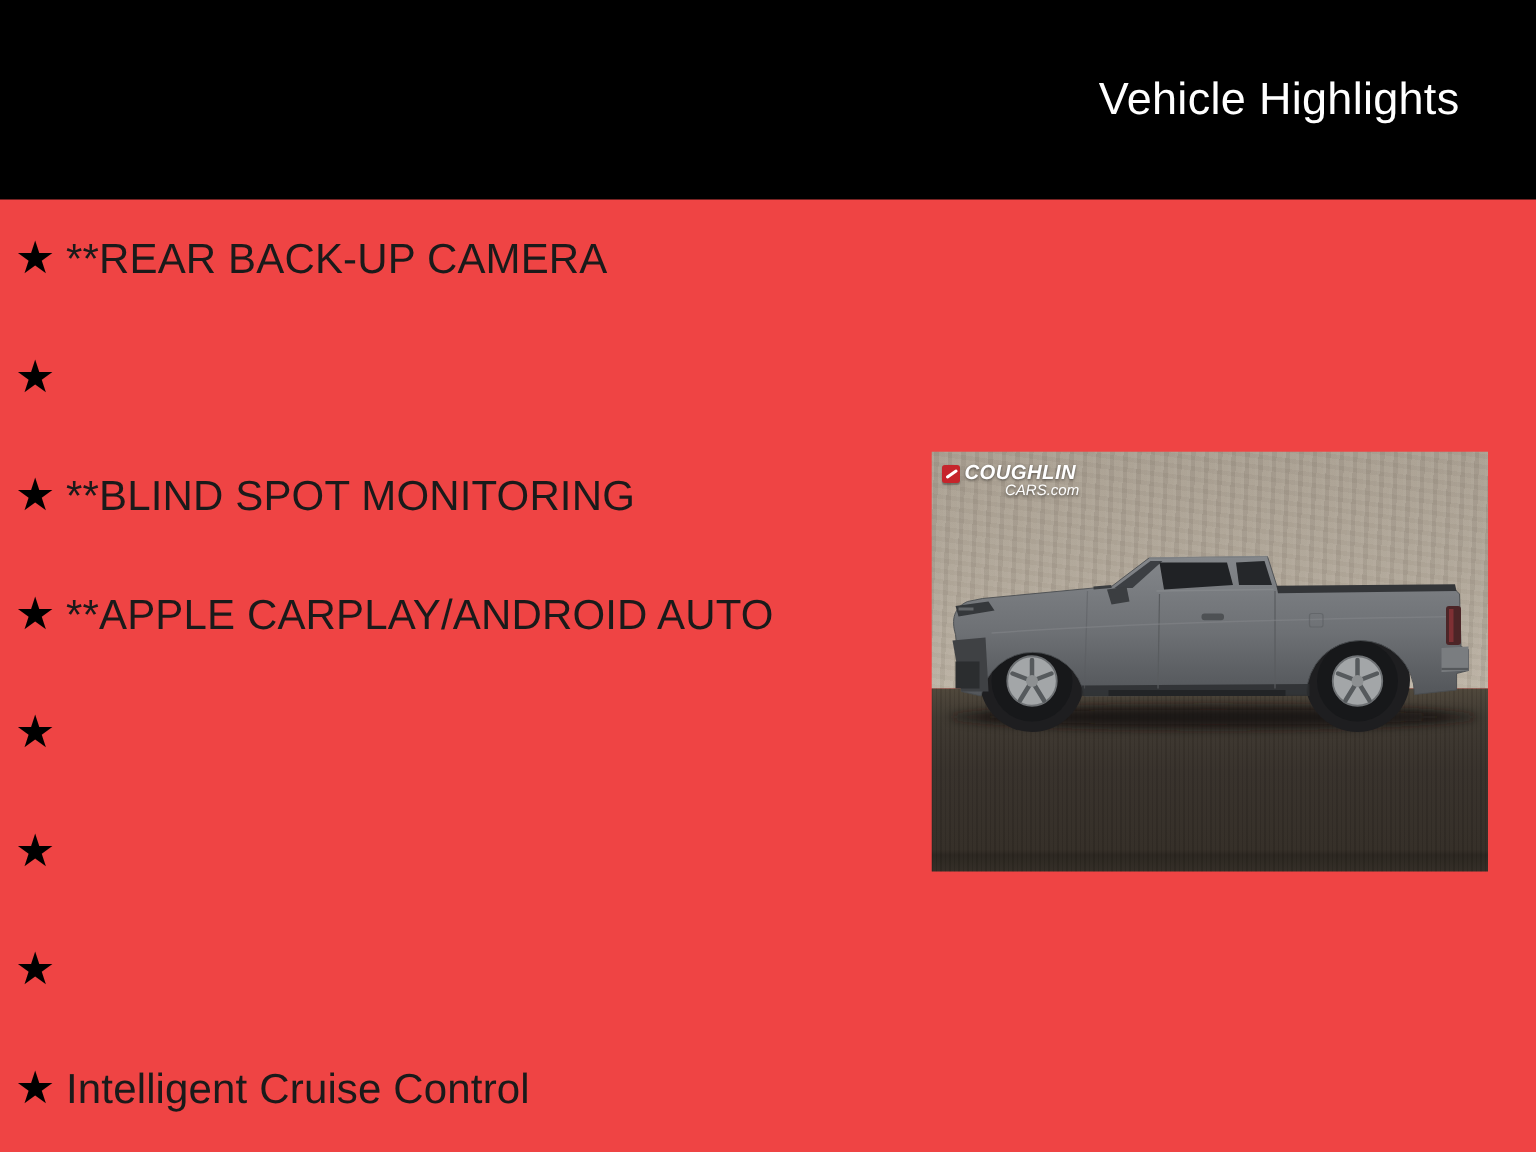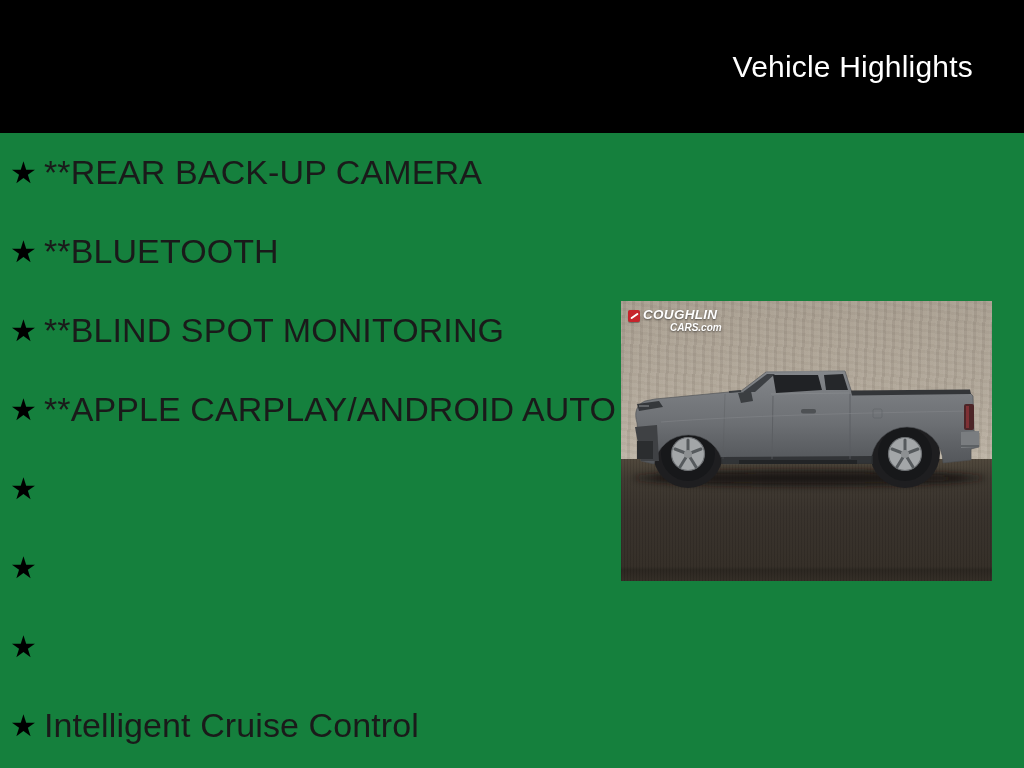--- a/index.html
+++ b/index.html
@@ -1,28 +1,28 @@
 <!DOCTYPE html>
 <html><head>
 <meta charset="utf-8">
 <style>
   html,body{margin:0;padding:0;width:1024px;height:768px;overflow:hidden;background:#ffffff;
     font-family:"Liberation Sans", sans-serif;}
-  .page{position:relative;width:1024px;height:768px;background:#15803d;}
+  .page{position:relative;width:1024px;height:768px;background:#ef4444;}
 
   
   .header{position:absolute;left:0;top:0;width:1024px;height:133px;background:#000000;
     display:flex;align-items:center;justify-content:flex-end;padding-right:51px;box-sizing:border-box;}
   .header .title{color:#ffffff;font-size:30px;font-weight:400;letter-spacing:0.2px;}
 
   
   .hl-list{position:absolute;left:0;top:133px;width:620px;margin:0;padding:0;list-style:none;}
   .hl-item{height:79px;display:flex;align-items:center;padding-left:10px;}
   .hl-star{width:34px;font-size:30px;line-height:1;color:#000000;flex:0 0 34px;}
-  .hl-text{font-size:34px;color:#1a1a1a;letter-spacing:0.1px;white-space:nowrap;}
+  .hl-text{font-size:28px;color:#1a1a1a;letter-spacing:0.1px;white-space:nowrap;}
 
   
   .photo{position:absolute;left:621px;top:301px;width:371px;height:347px;overflow:hidden;}
   .photo-wall{position:absolute;left:0;top:0;width:371px;height:158px;
     background:
       repeating-linear-gradient(92deg, rgba(255,255,255,0.05) 0 2px, rgba(0,0,0,0.045) 2px 5px, rgba(255,255,255,0.03) 5px 9px),
       repeating-linear-gradient(8deg, rgba(118,108,92,0.07) 0 3px, rgba(193,185,170,0.07) 3px 7px),
       linear-gradient(180deg,#a89e90 0%,#b0a698 55%,#b8aea0 92%,#beb5a6 100%);}
   .photo-floor{position:absolute;left:0;top:158px;width:371px;height:122px;
     background:
@@ -32,40 +32,39 @@
 
   
   .wm{position:absolute;left:7px;top:7px;display:flex;align-items:flex-start;}
   .wm-badge{width:12px;height:12px;background:#c6242b;border-radius:2px;margin-top:2px;
     position:relative;box-shadow:0 1px 1px rgba(0,0,0,0.35);flex:0 0 12px;}
   .wm-badge::after{content:"";position:absolute;left:1.5px;top:5px;width:9px;height:2px;background:#ffffff;
     transform:rotate(-35deg);border-radius:1px;}
   .wm-textcol{margin-left:3px;line-height:1;}
   .wm-line1{color:#ffffff;font-size:13.5px;font-weight:700;font-style:italic;letter-spacing:0.3px;
     text-shadow:0 1px 2px rgba(0,0,0,0.55);}
-  .wm-line2{color:#ffffff;font-size:10px;font-weight:700;font-style:italic;margin-left:27px;margin-top:1px;
+  .wm-line2{color:#ffffff;font-size:10px;font-weight:400;font-style:italic;margin-left:27px;margin-top:1px;
     text-shadow:0 1px 2px rgba(0,0,0,0.55);}
 </style>
 </head>
 <body>
 
 <div class="page">
 
   <div class="header">
     <div class="title">Vehicle Highlights</div>
   </div>
 
   <ul class="hl-list">
     <li class="hl-item">
       <span class="hl-star">★</span>
       <span class="hl-text">**REAR BACK-UP CAMERA</span>
     </li>
     <li class="hl-item">
       <span class="hl-star">★</span>
-      <span class="hl-text">**BLUETOOTH</span>
     </li>
     <li class="hl-item">
       <span class="hl-star">★</span>
       <span class="hl-text">**BLIND SPOT MONITORING</span>
     </li>
     <li class="hl-item">
       <span class="hl-star">★</span>
       <span class="hl-text">**APPLE CARPLAY/ANDROID AUTO</span>
     </li>
     <li class="hl-item">

